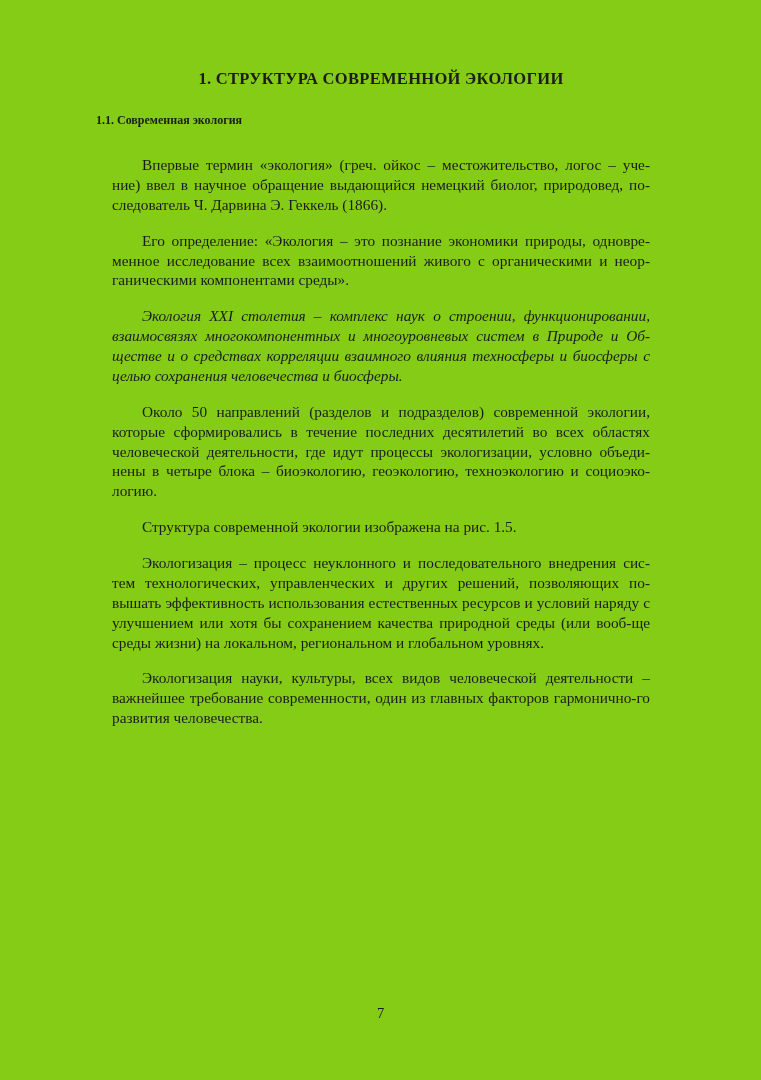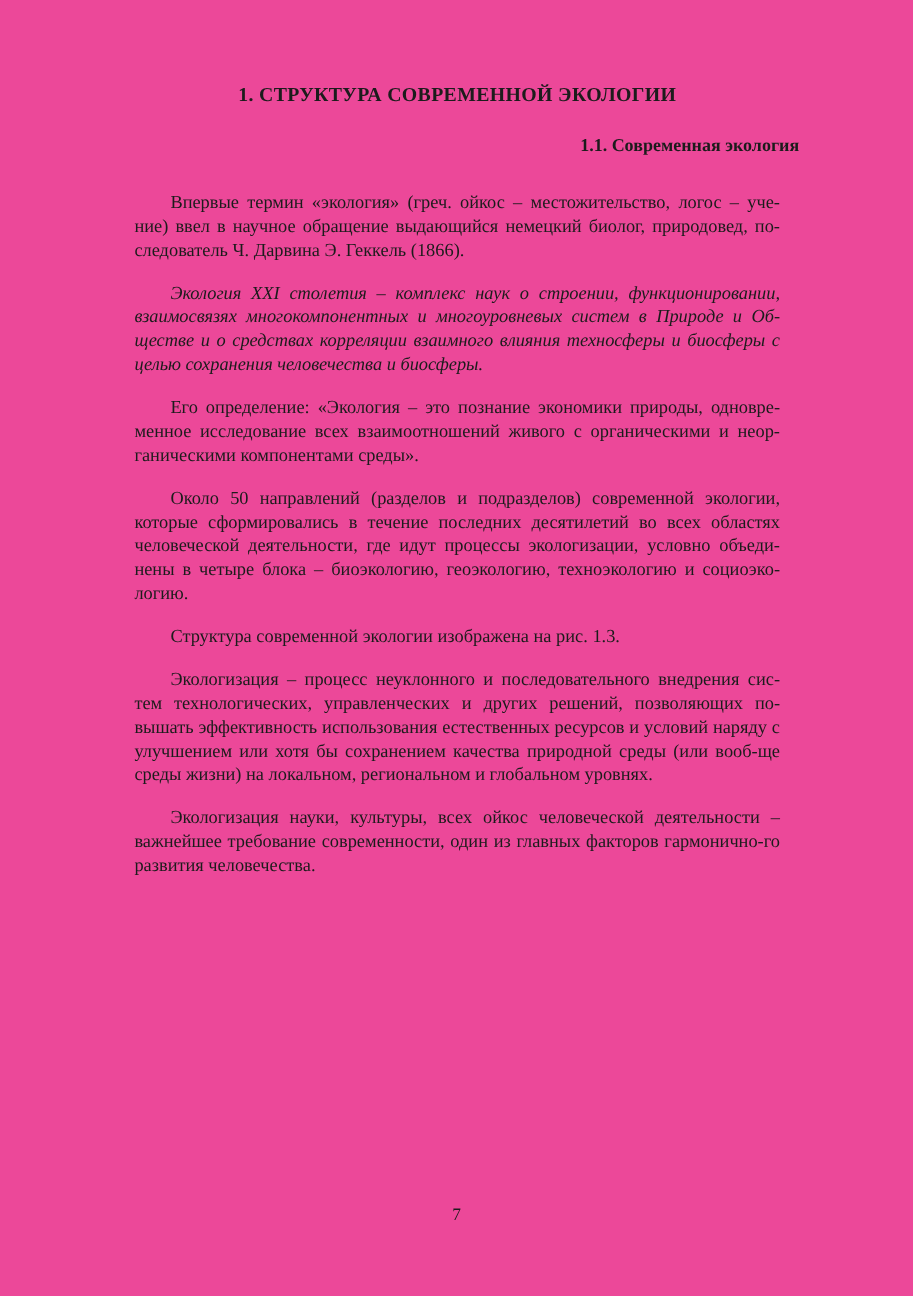--- a/index.html
+++ b/index.html
@@ -14,40 +14,40 @@
     color: #1c1c1c;
     position: relative;
     overflow: hidden;
   }
   .page {
     position: absolute;
     left: 0;
     top: 0;
     width: 761px;
     height: 1080px;
-    background: #ec4899;
+    background: #84cc16;
   }
   .content {
     position: absolute;
     left: 96px;
     top: 60px;
     width: 570px;
   }
   h1.doc-title {
     font-size: 16.5px;
     font-weight: bold;
     text-align: center;
     letter-spacing: 0.3px;
     margin: 8px 0 0 0;
     line-height: 1.3;
   }
   h2.doc-subtitle {
-    font-size: 15px;
+    font-size: 12px;
     font-weight: bold;
-    text-align: right;
+    text-align: left;
     margin: 24px 0 0 0;
     line-height: 1.3;
   }
   p.para {
     font-size: 15.3px;
     line-height: 1.30;
     text-align: justify;
     text-justify: inter-word;
     margin: 16px;
     text-indent: 30px;
@@ -73,28 +73,28 @@
 
 <div class="page">
   <div class="content">
 
     <h1 class="doc-title">1. СТРУКТУРА СОВРЕМЕННОЙ ЭКОЛОГИИ</h1>
 
     <h2 class="doc-subtitle">1.1. Современная экология</h2>
 
     <p class="para first-para">Впервые термин «экология» (греч. ойкос – местожительство, логос – уче-​ние) ввел в научное обращение выдающийся немецкий биолог, природовед, по-​следователь Ч. Дарвина Э. Геккель (1866).</p>
 
+    <p class="para">Его определение: «Экология – это познание экономики природы, одновре-​менное исследование всех взаимоотношений живого с органическими и неор-​ганическими компонентами среды».</p>
+
     <p class="para italic">Экология XXI столетия – комплекс наук о строении, функционировании, взаимосвязях многокомпонентных и многоуровневых систем в Природе и Об-​ществе и о средствах корреляции взаимного влияния техносферы и биосферы с целью сохранения человечества и биосферы.</p>
-
-    <p class="para">Его определение: «Экология – это познание экономики природы, одновре-​менное исследование всех взаимоотношений живого с органическими и неор-​ганическими компонентами среды».</p>
 
     <p class="para">Около 50 направлений (разделов и подразделов) современной экологии, которые сформировались в течение последних десятилетий во всех областях человеческой деятельности, где идут процессы экологизации, условно объеди-​нены в четыре блока – биоэкологию, геоэкологию, техноэкологию и социоэко-​логию.</p>
 
-    <p class="para">Структура современной экологии изображена на рис. 1.3.</p>
+    <p class="para">Структура современной экологии изображена на рис. 1.5.</p>
 
     <p class="para">Экологизация – процесс неуклонного и последовательного внедрения сис-​тем технологических, управленческих и других решений, позволяющих по-​вышать эффективность использования естественных ресурсов и условий наряду с улучшением или хотя бы сохранением качества природной среды (или вооб-​ще среды жизни) на локальном, региональном и глобальном уровнях.</p>
 
-    <p class="para">Экологизация науки, культуры, всех ойкос человеческой деятельности – важнейшее требование современности, один из главных факторов гармонично-​го развития человечества.</p>
+    <p class="para">Экологизация науки, культуры, всех видов человеческой деятельности – важнейшее требование современности, один из главных факторов гармонично-​го развития человечества.</p>
 
   </div>
 
   <div class="page-number">7</div>
 </div>
 
 </body></html>

